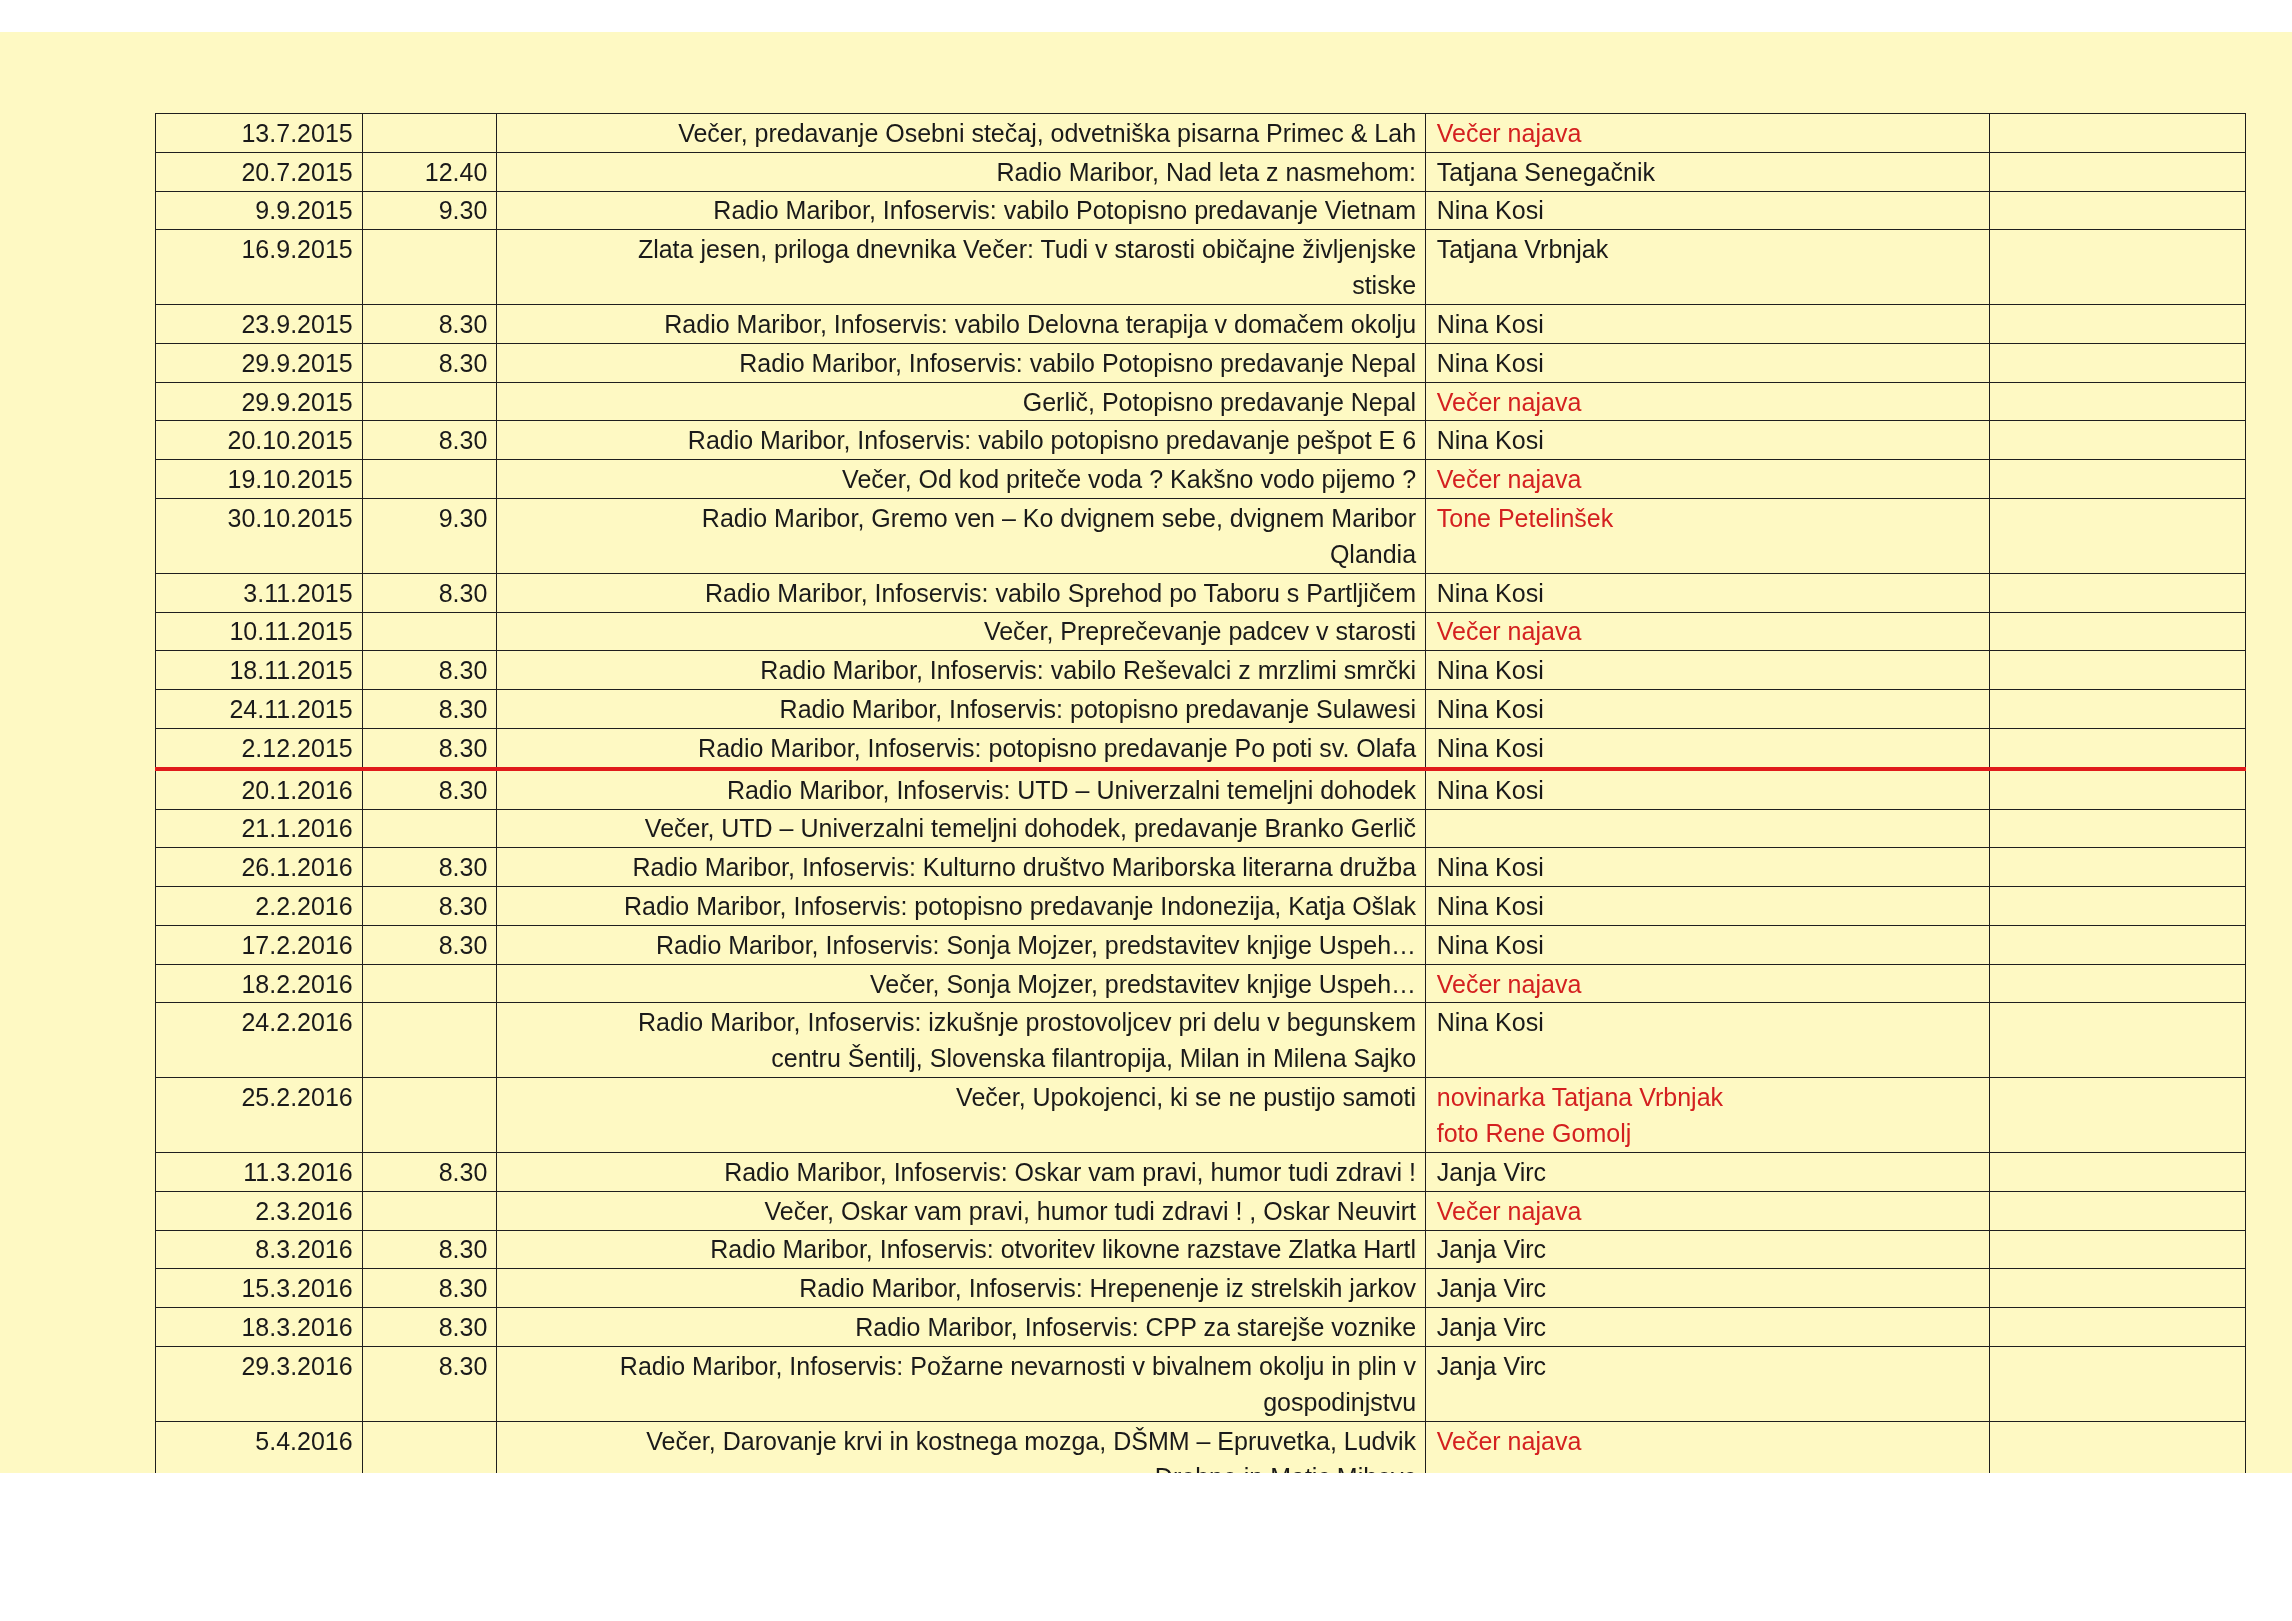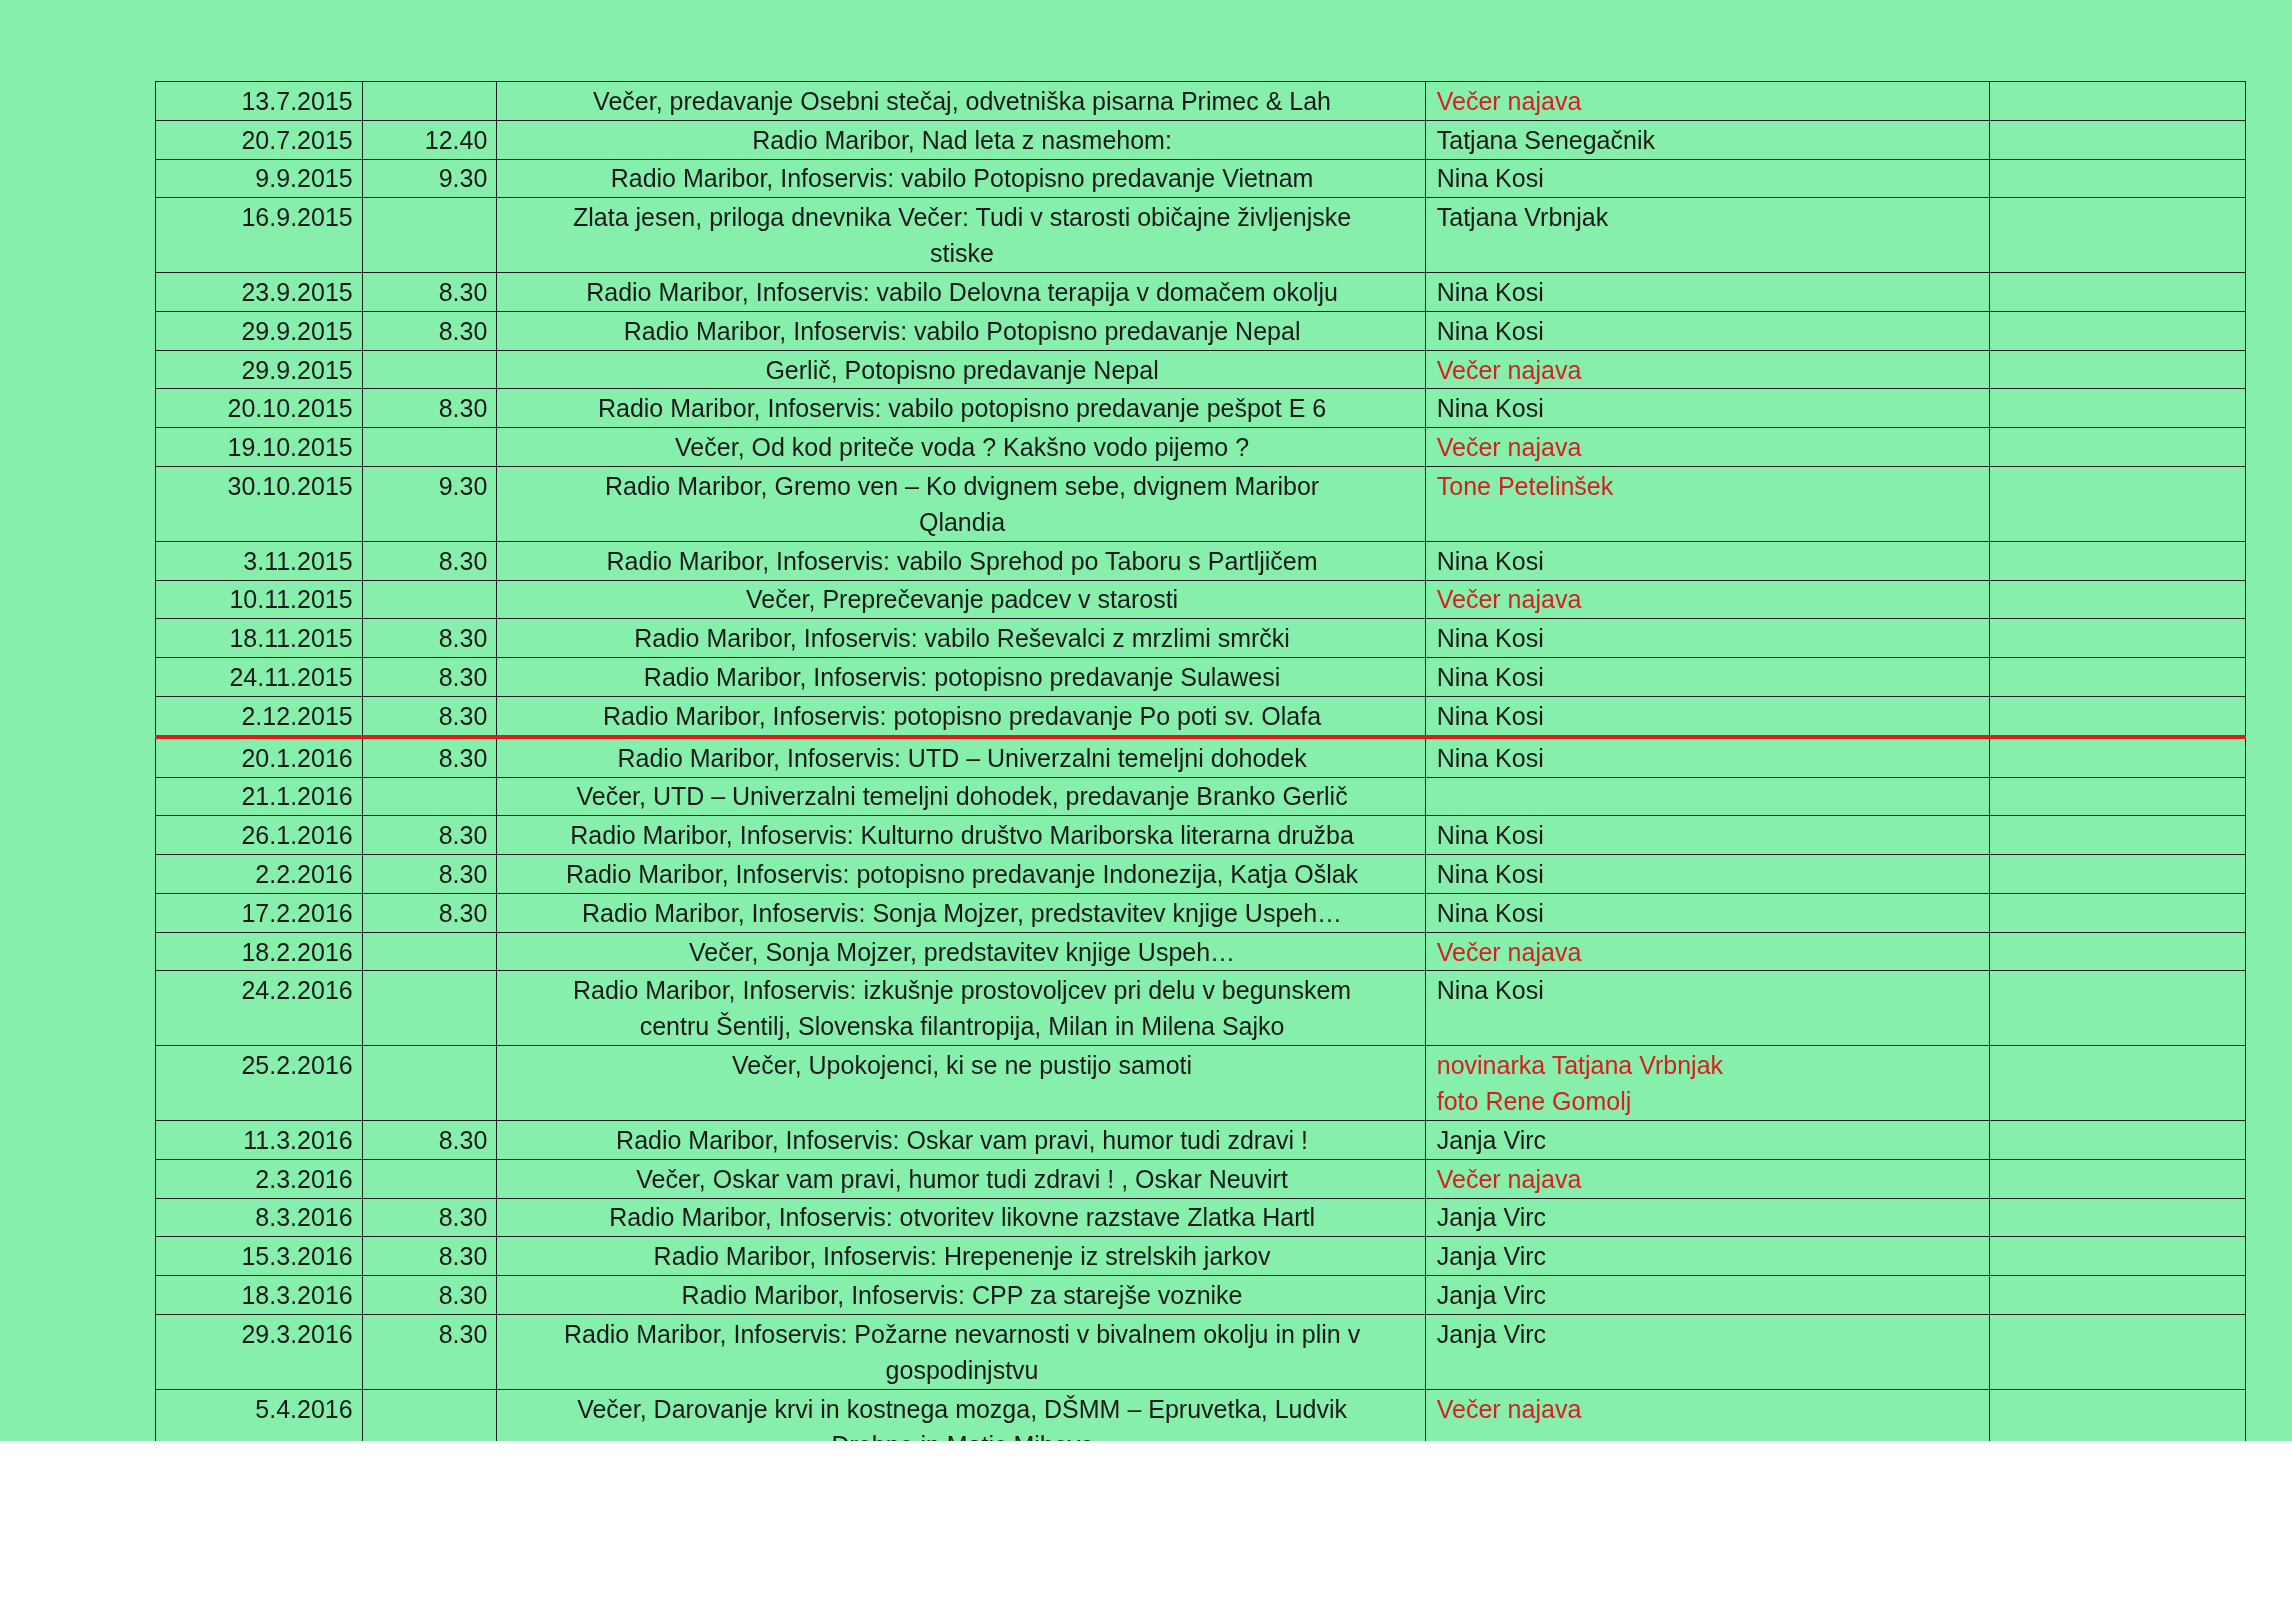--- a/index.html
+++ b/index.html
@@ -1,42 +1,43 @@
 <!DOCTYPE html>
 <html style="--accent-red: #d42020; --divider-red: #e01b1b; --page-number-red: #b45552; --line-gray: #a6a6a6;font-size:14.3px"><head>
 <meta charset="utf-8">
 <style>
   html,body{margin:0;padding:0;background:#ffffff;}
   .page{
     position:relative;
     width:2293px;height:1441px;
-    background:#86efac;
+    background:#fef9c3;
     font-family:"Liberation Sans","DejaVu Sans",sans-serif;
     color:#1a1a1a;
     overflow:hidden;
+    margin-top:32px;
   }
   table.media-table{
     position:absolute;
     left:155px;top:81px;
     width:1987px;
     border-collapse:collapse;
     table-layout:fixed;
     font-size:25px;
   }
   table.media-table td{
     border:1.8px solid #1f1f1f;
     vertical-align:top;
     line-height:36px;
     padding:0.9px 9px 0.9px 10.7px;
     white-space:pre-line;
     overflow:hidden;
   }
   td.c-date{width:186px;text-align:right;padding-right:12.5px;}
   td.c-time{width:114px;text-align:right;padding-right:14.3px;}
-  td.c-desc{width:908px;text-align:center;}
+  td.c-desc{width:908px;text-align:right;}
   td.c-name{width:543px;text-align:left;}
   td.c-empty{width:236px;}
   .red-text{color:var(--accent-red,#d42020);}
   tr.red-divider td{border-bottom:4.5px solid var(--divider-red,#e01b1b);}
   .page-footer{
     position:absolute;
     left:2149px;top:1532px;
     width:95px;
     text-align:center;
   }

